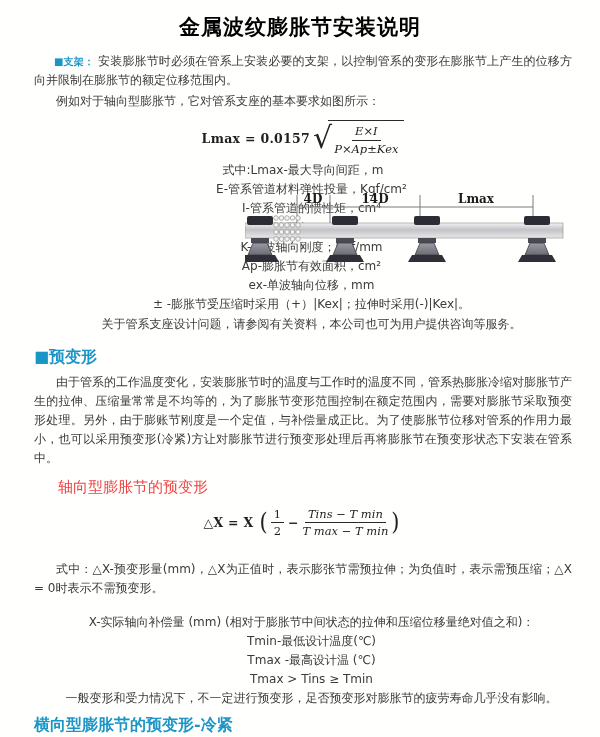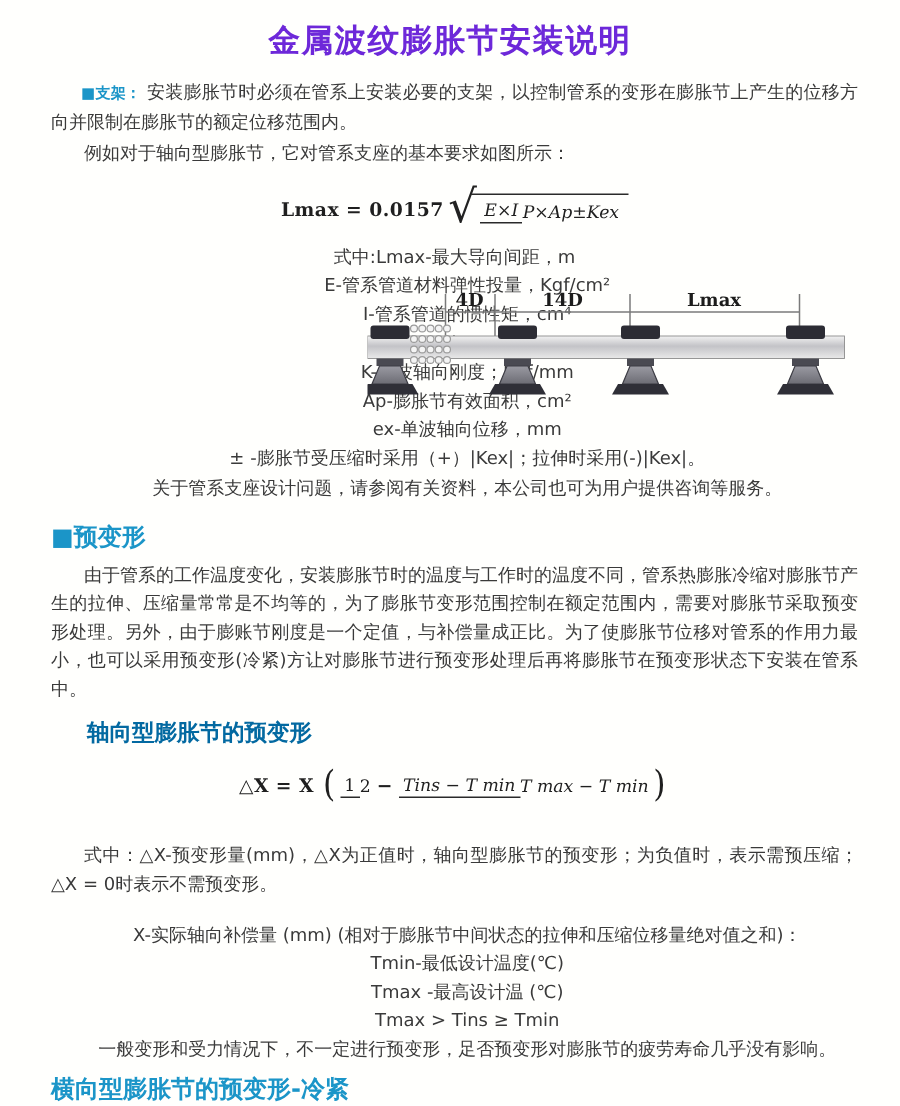--- a/index.html
+++ b/index.html
@@ -9,21 +9,21 @@
     width:600px; height:737px;
     background:#fffffd;
     overflow:hidden;
     font-family:"DejaVu Sans","Liberation Sans",sans-serif;
     font-size:12px; color:#333;
   }
   .content { padding:0 28px 0 34px; }
 
   h1.doc-title {
     text-align:center;
-    font-size:21px; font-weight:bold; color:#6d28d9;
+    font-size:21px; font-weight:bold; color:#000000;
     letter-spacing:1px;
     padding-top:13px; margin-bottom:11px;
   }
 
   .para { line-height:19px; text-align:justify; color:#3a3a3a; }
   .sec-label {
     font-size:10px; font-weight:bold;
     color:#1b95c8;
     margin-left:20px; margin-right:4px;
   }
@@ -34,21 +34,21 @@
   .formula {
     display:flex; justify-content:center; align-items:center;
     font-family:"DejaVu Serif","Liberation Serif",serif;
     font-size:12.5px; color:#1f1f1f;
   }
   .f1 { margin:9px 0 5px; height:36px; }
   .f-lhs { font-weight:bold; letter-spacing:.3px; margin-right:3px; white-space:nowrap; }
   .sqrt-sign { font-size:30px; font-weight:300; line-height:28px; margin-right:-4px; color:#222; }
   .sqrt-body { border-top:1.5px solid #2a2a2a; padding:2px 6px 0; }
   .frac {
-    display:inline-flex; flex-direction:row; align-items:center;
+    display:inline-flex; flex-direction:column; align-items:center;
     font-size:11.5px; line-height:1.25; font-style:italic;
   }
   .frac .fnum { border-bottom:1px solid #2a2a2a; padding:0 3px 1px; }
   .frac .fden { padding-top:1px; }
   .frac.upright { font-style:normal; }
   .paren { font-size:21px; font-weight:400; line-height:1; margin:0 3px; transform:scaleY(1.15); }
   .f-op { margin:0 4px; font-weight:bold; }
   .f2 { margin:9px 0 20px; height:34px; }
 
   
@@ -57,21 +57,21 @@
   .def-line.indent { padding-left:17px; }
 
   .diagram { position:absolute; left:211px; top:24px; width:350px; height:100px; }
 
   
   .sec-heading {
     font-size:16px; font-weight:bold; color:#1b95c8;
     margin-top:13px; margin-bottom:5px;
   }
   .sub-heading {
-    font-size:15px; font-weight:bold; color:#0369a1;
+    font-size:15px; font-weight:normal; color:#ef4444;
     margin-top:10px; margin-bottom:2px;
   }
   .sub-heading.pad { padding-left:24px; }
   .items .def-line { line-height:19px; }
   .items { margin-top:15px; }
 </style>
 </head>
 <body>
 
 <div class="page">
@@ -195,21 +195,21 @@
         <span class="fden">2</span>
       </span>
       <span class="f-op">−</span>
       <span class="frac">
         <span class="fnum">Tins − T min</span>
         <span class="fden">T max − T min</span>
       </span>
       <span class="paren">)</span>
     </div>
 
-    <p class="para indent-first">式中：△X-预变形量(mm)，△X为正值时，轴向型膨胀节的预变形；为负值时，表示需预压缩；△X = 0时表示不需预变形。</p>
+    <p class="para indent-first">式中：△X-预变形量(mm)，△X为正值时，表示膨张节需预拉伸；为负值时，表示需预压缩；△X = 0时表示不需预变形。</p>
 
     <div class="items">
       <div class="def-line indent">X-实际轴向补偿量 (mm) (相对于膨胀节中间状态的拉伸和压缩位移量绝对值之和)：</div>
       <div class="def-line indent">Tmin-最低设计温度(℃)</div>
       <div class="def-line indent">Tmax -最高设计温 (℃)</div>
       <div class="def-line indent">Tmax &gt; Tins ≥ Tmin</div>
       <div class="def-line indent">一般变形和受力情况下，不一定进行预变形，足否预变形对膨胀节的疲劳寿命几乎没有影响。</div>
     </div>
 
     <div class="sec-heading" style="margin-top:7px;">横向型膨胀节的预变形-冷紧</div>

